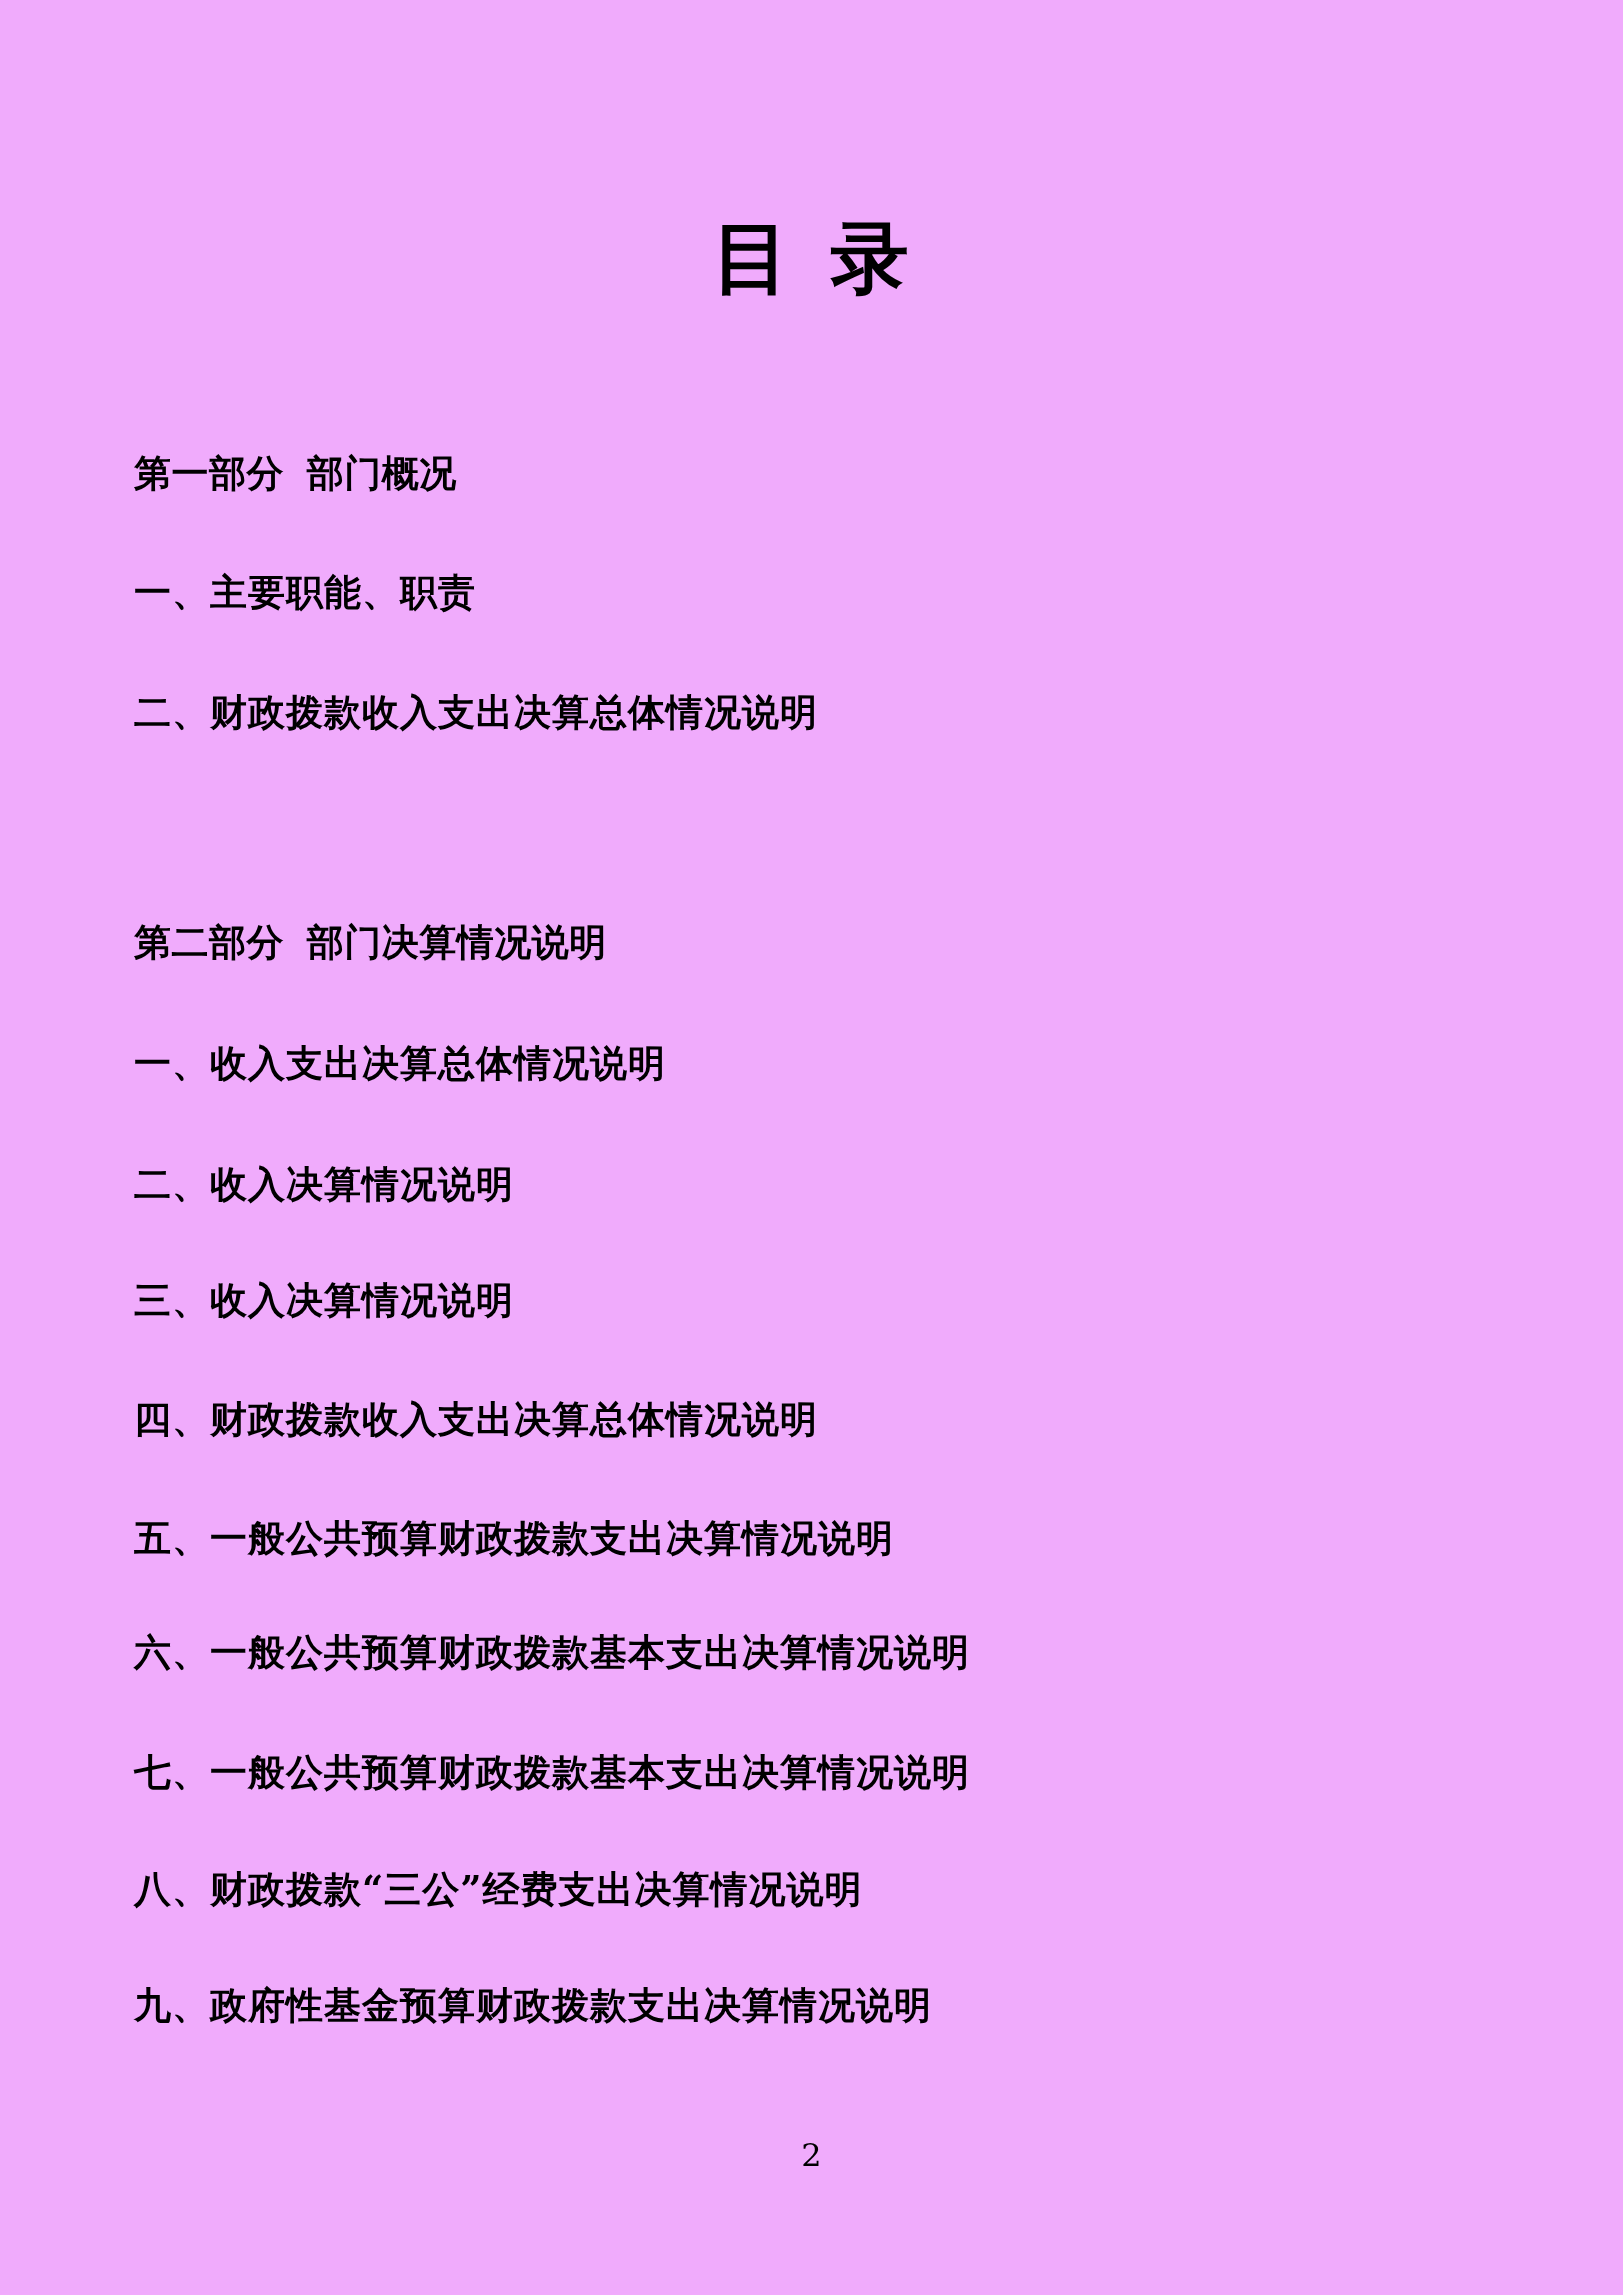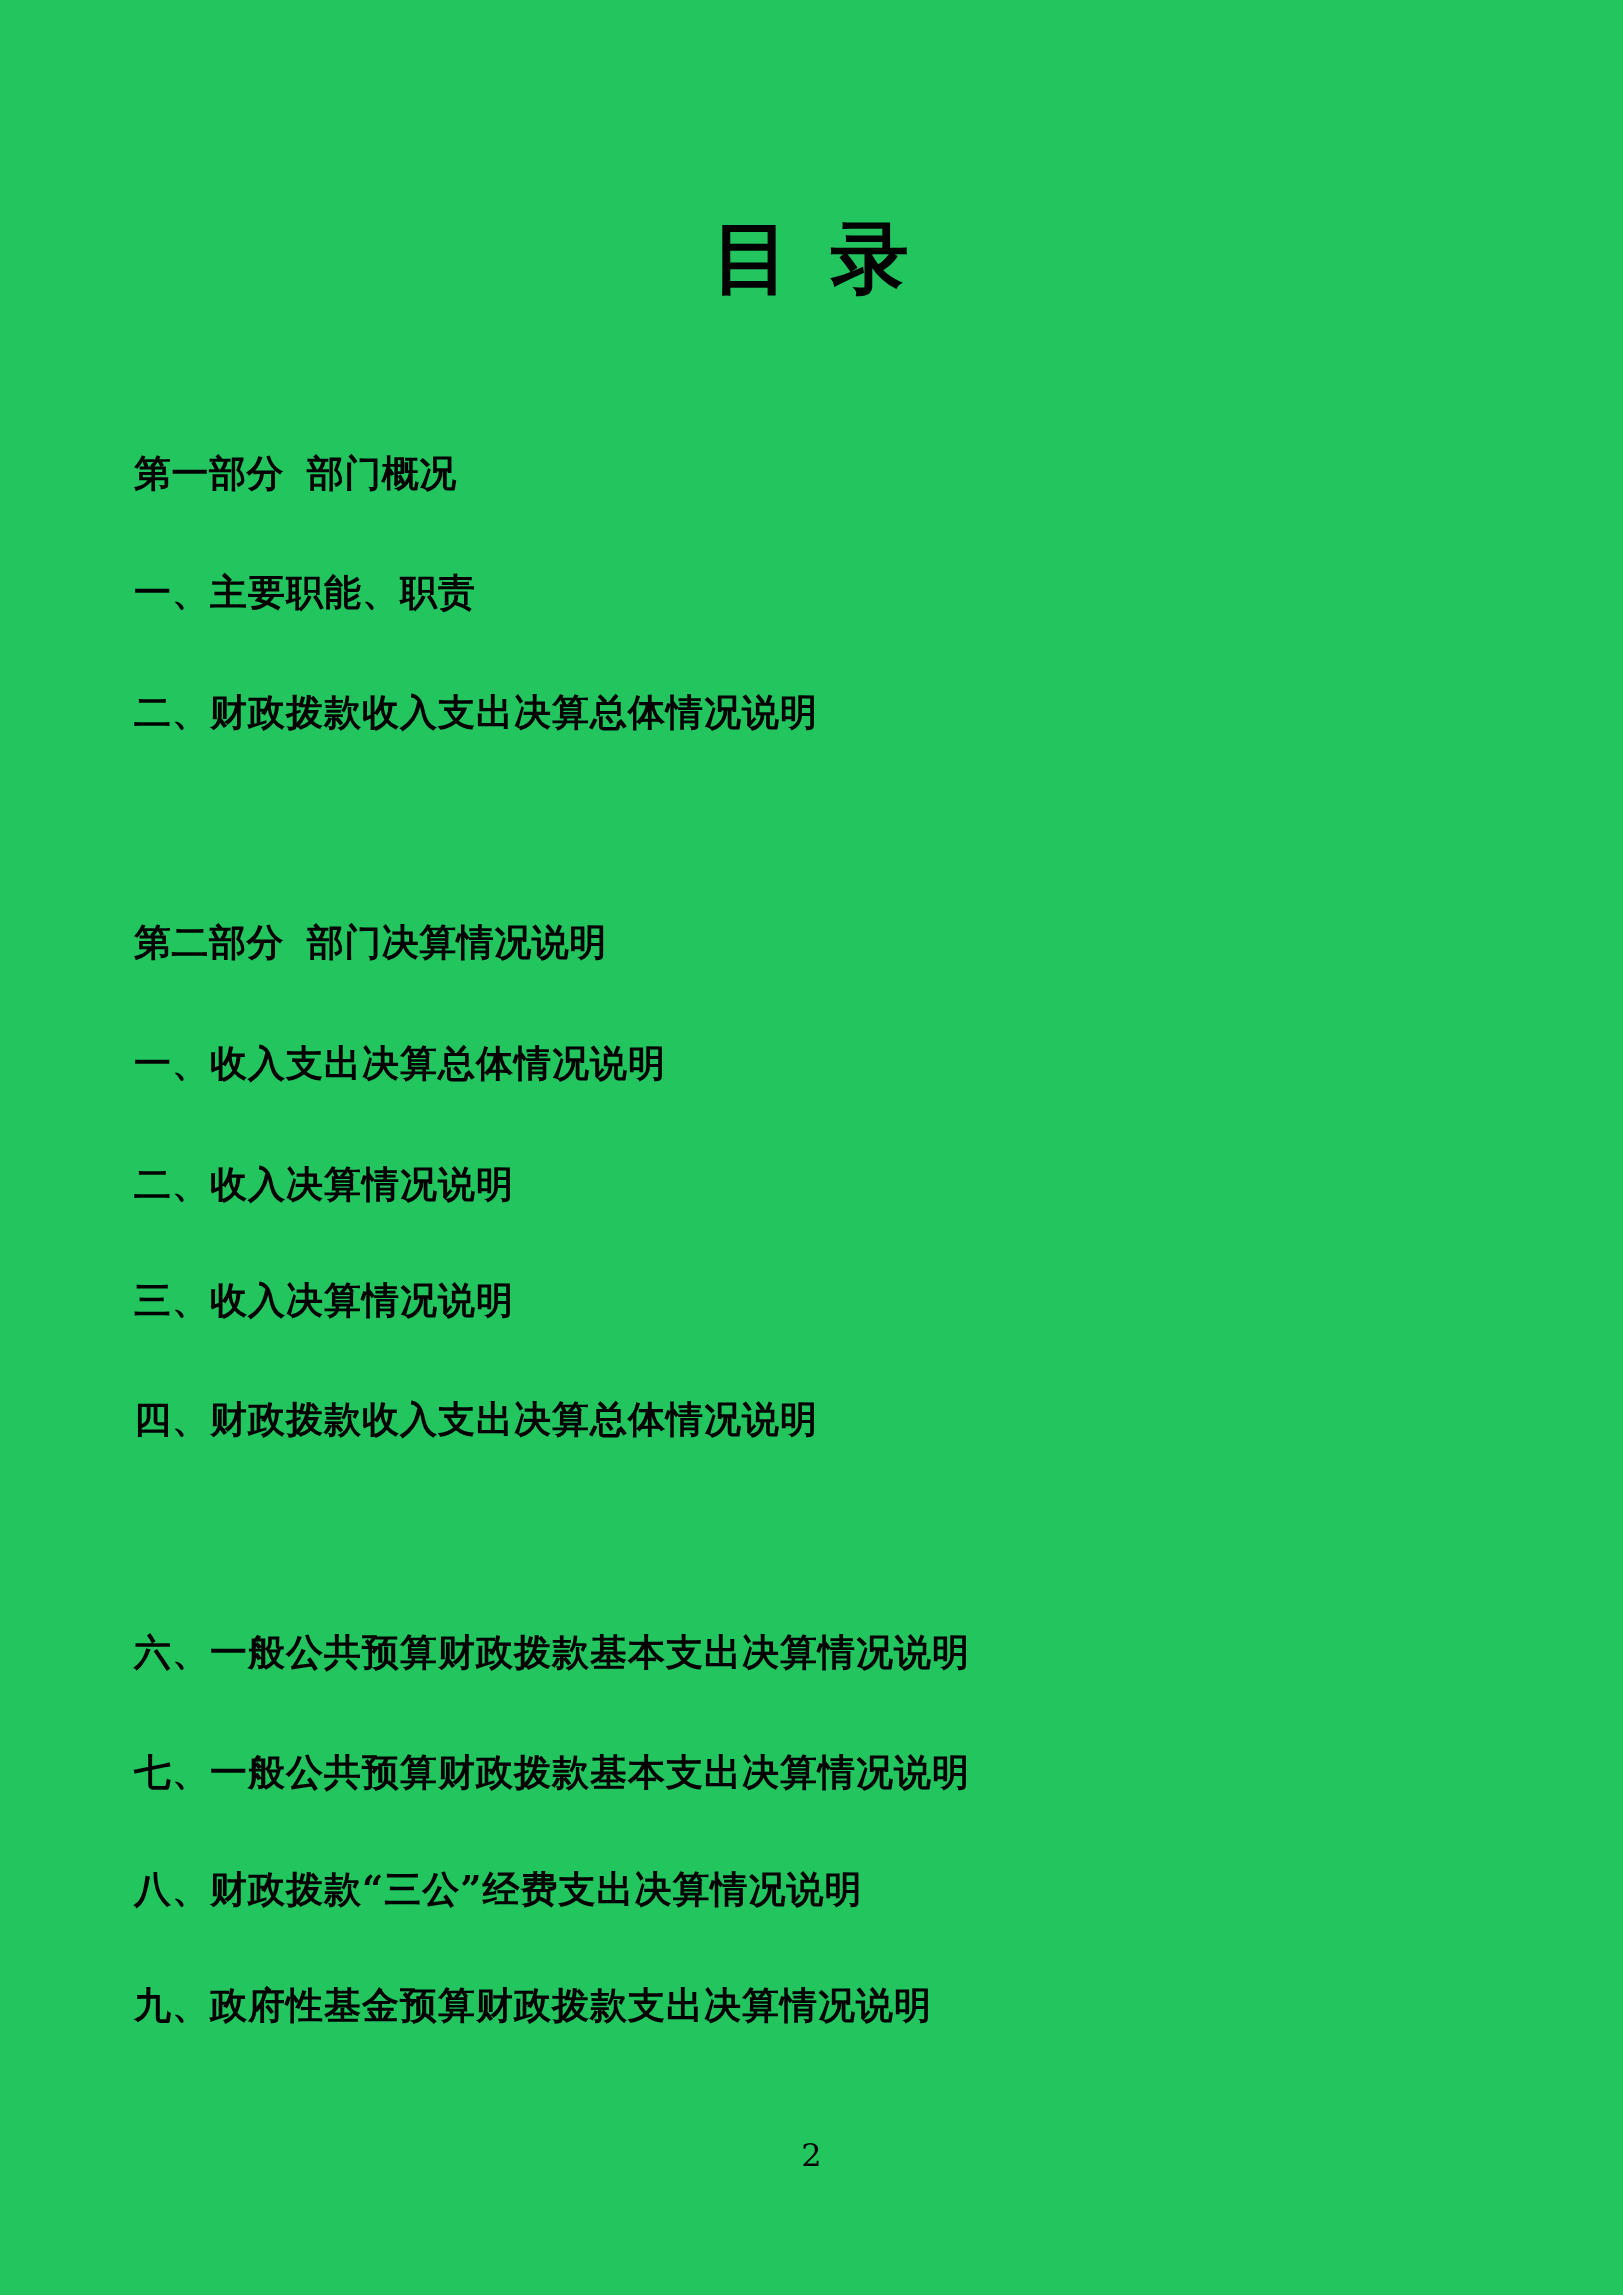--- a/index.html
+++ b/index.html
@@ -4,21 +4,21 @@
 <style>
   html, body {
     margin: 0;
     padding: 0;
     background: #ffffff;
   }
   .page {
     position: relative;
     width: 1623px;
     height: 2295px;
-    background: #22c55e;
+    background: #f0abfc;
     color: #000000;
     font-family: "DejaVu Serif", serif;
     overflow: hidden;
   }
   .doc-title {
     position: absolute;
     top: 215px;
     left: 0;
     width: 100%;
     margin: 0;
@@ -83,20 +83,21 @@
     <div class="toc-entry heading" style="top:926px">第二部分 部门决算情况说明</div>
 
     <div class="toc-entry" style="top:1044px">一、收入支出决算总体情况说明</div>
 
     <div class="toc-entry" style="top:1165px">二、收入决算情况说明</div>
 
     <div class="toc-entry" style="top:1281px">三、收入决算情况说明</div>
 
     <div class="toc-entry" style="top:1400px">四、财政拨款收入支出决算总体情况说明</div>
 
+    <div class="toc-entry" style="top:1519px">五、一般公共预算财政拨款支出决算情况说明</div>
 
     <div class="toc-entry" style="top:1633px">六、一般公共预算财政拨款基本支出决算情况说明</div>
 
     <div class="toc-entry" style="top:1753px">七、一般公共预算财政拨款基本支出决算情况说明</div>
 
     <div class="toc-entry" style="top:1986px">九、政府性基金预算财政拨款支出决算情况说明</div>
 
     <div class="toc-entry" style="top:1870px">八、财政拨款“三公”经费支出决算情况说明</div>
 
   </div>

